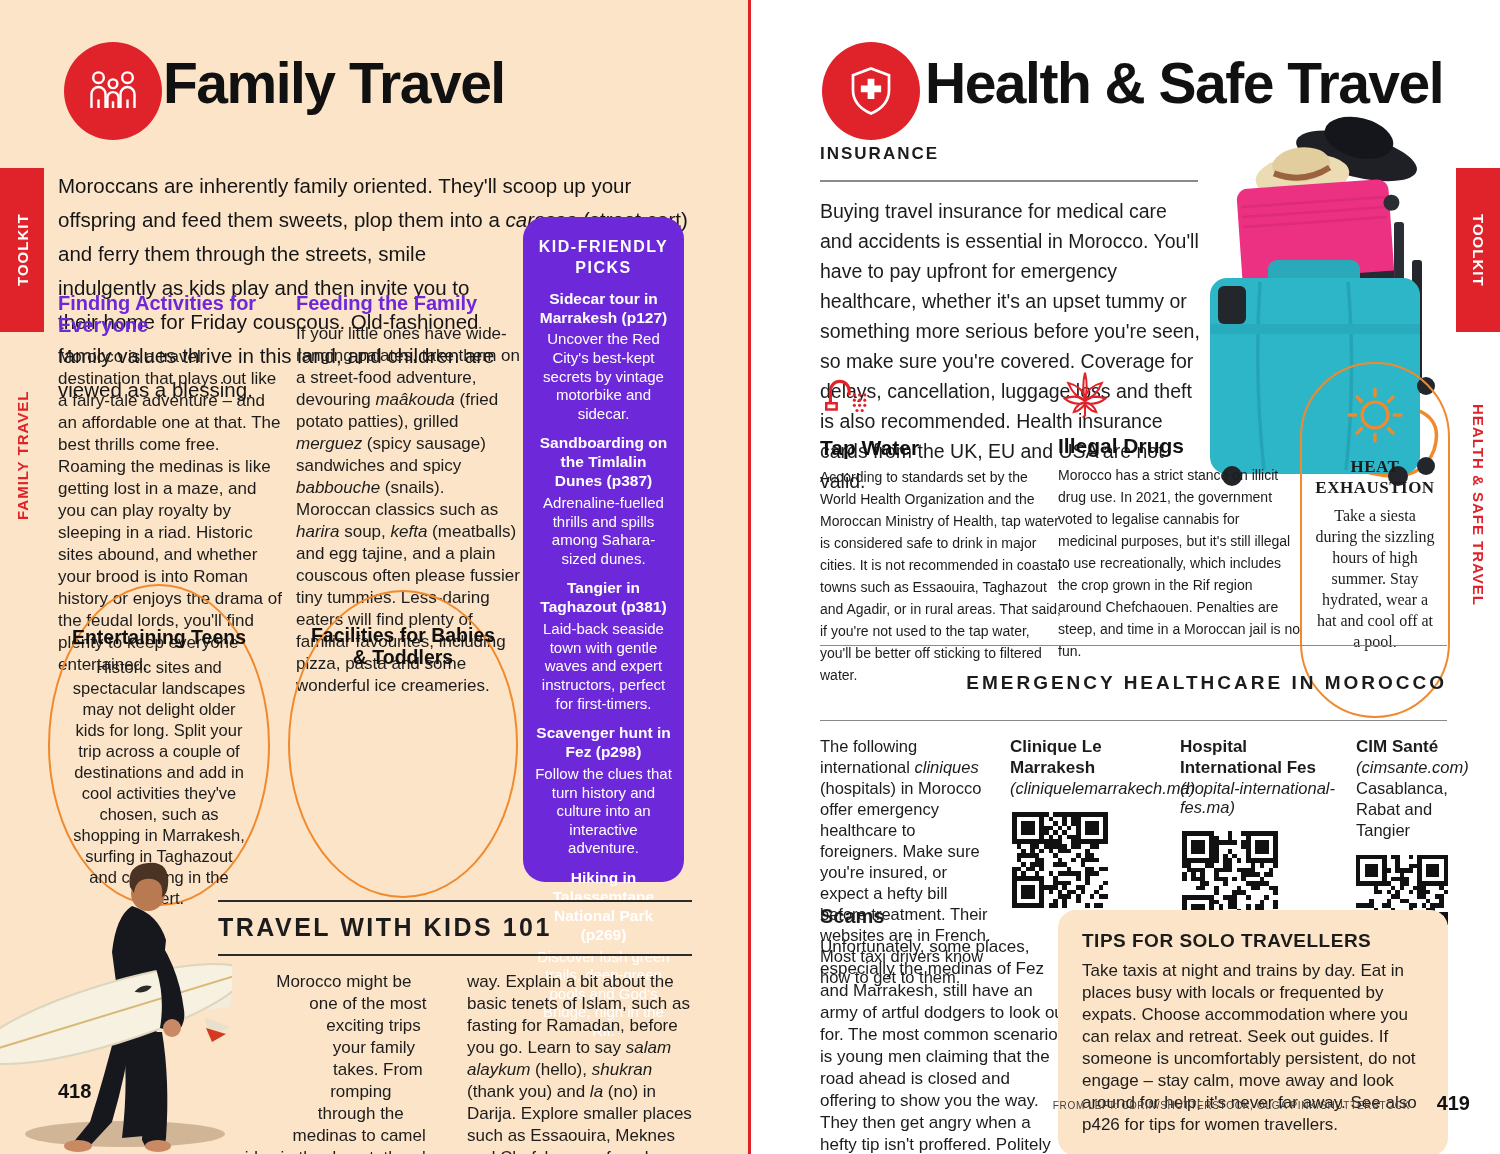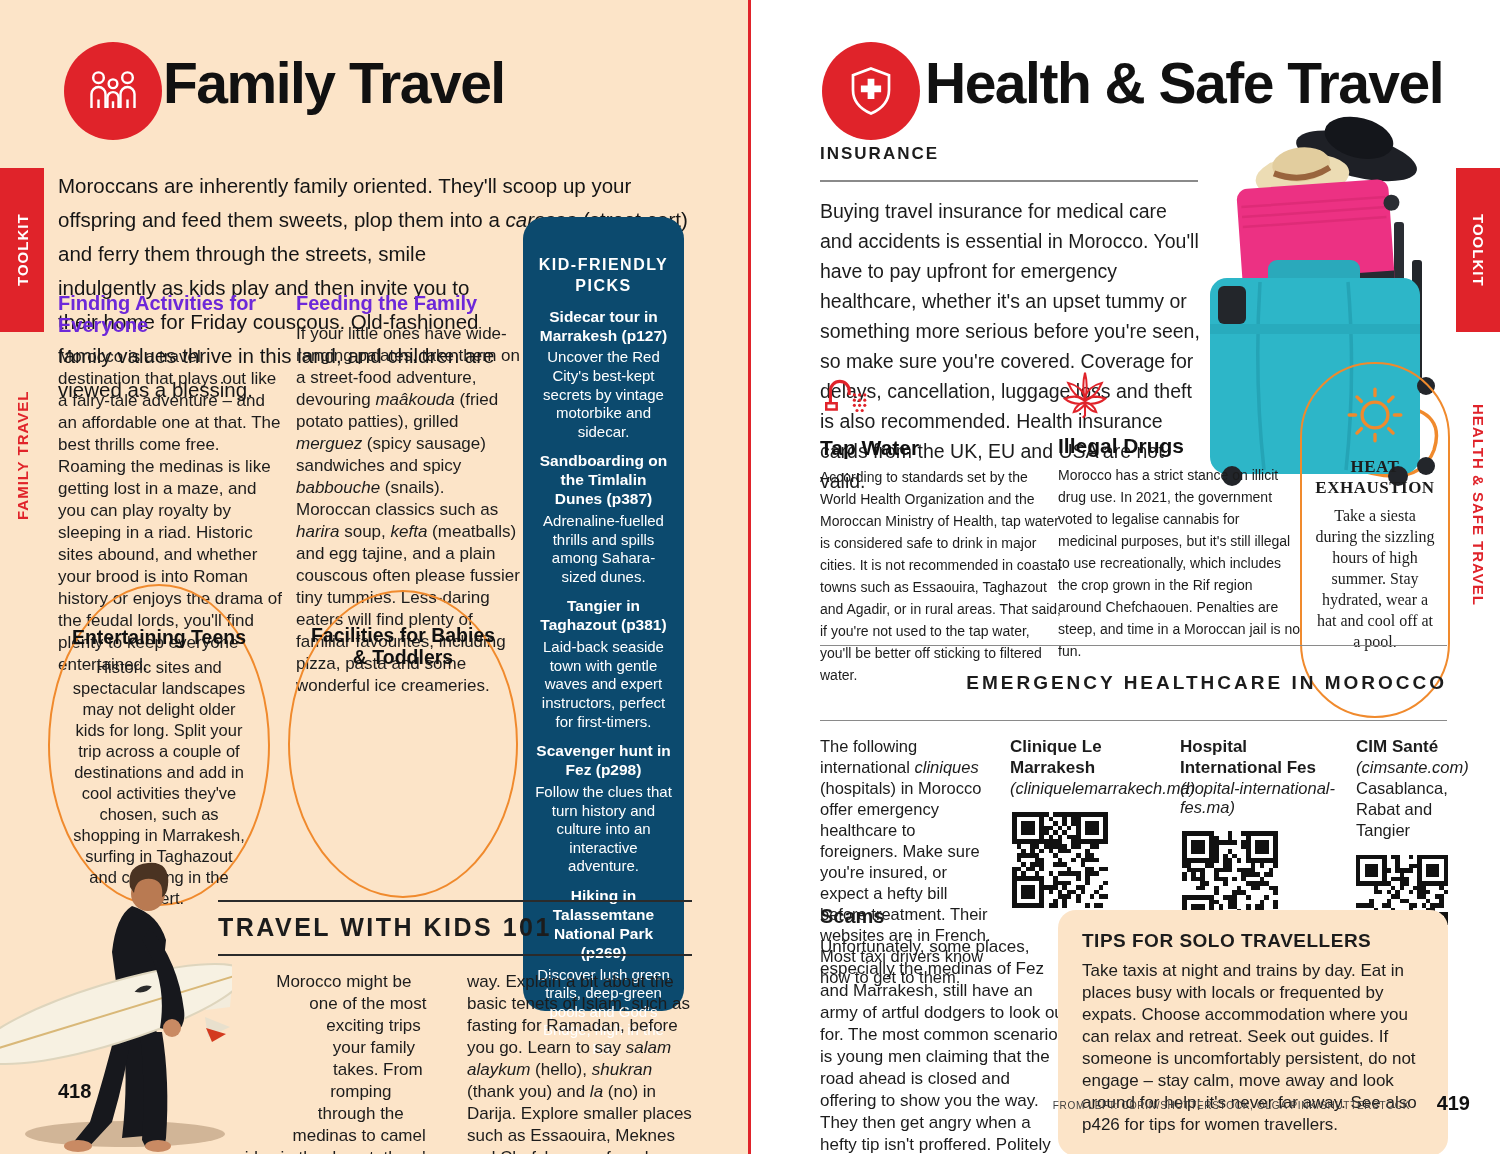--- a/index.html
+++ b/index.html
@@ -23,22 +23,22 @@
   .chap-circle{position:absolute;width:98px;height:98px;border-radius:50%;background:#e0232a;
                display:flex;align-items:center;justify-content:center;}
   .chap-title{position:absolute;font-size:57px;font-weight:700;letter-spacing:-1.5px;color:#111;white-space:nowrap;}
 
   
   .intro{position:absolute;left:58px;top:148px;width:632px;font-size:20.5px;line-height:34px;color:#151515;}
   .intro-spacer{float:right;width:178px;height:230px;shape-outside:inset(72px 0 0 0);}
   .lcol{position:absolute;top:292px;}
   .lcol h3{margin:0 0 9px;font-size:20px;line-height:1.12;color:#6d28d9;}
   .lcol p{margin:0;font-size:17px;line-height:22px;}
-  .kidbox{position:absolute;left:523px;top:217px;width:161px;height:794px;background:#0c4a6e;border-radius:22px;
-          color:#fff;text-align:center;padding:38px 12px;box-sizing:border-box;}
+  .kidbox{position:absolute;left:523px;top:217px;width:161px;height:665px;background:#6d28d9;border-radius:22px;
+          color:#fff;text-align:center;padding:20px 12px;box-sizing:border-box;}
   .kidbox .kb-title{font-weight:700;font-size:16px;letter-spacing:1.5px;line-height:1.3;margin-bottom:10px;}
   .kidbox .kb-head{font-weight:700;font-size:15.5px;line-height:1.22;margin-top:11px;}
   .kidbox .kb-body{font-size:15px;line-height:1.24;margin-top:3px;}
   .oval{position:absolute;border:2.5px solid #f08a2d;border-radius:50%;text-align:center;box-sizing:border-box;}
   .oval .ov-title{font-weight:700;font-size:19.5px;line-height:1.15;color:#111;}
   .oval .ov-body{font-size:16.5px;line-height:21px;margin-top:9px;}
   .k101{position:absolute;left:218px;top:900px;width:474px;}
   .k101-title{font-size:25px;font-weight:700;letter-spacing:2.5px;border-top:2px solid #2b2b2b;
               border-bottom:2px solid #2b2b2b;padding:11px 0 12px;}
   .k101-cols{display:flex;gap:24px;padding-top:15px;}

